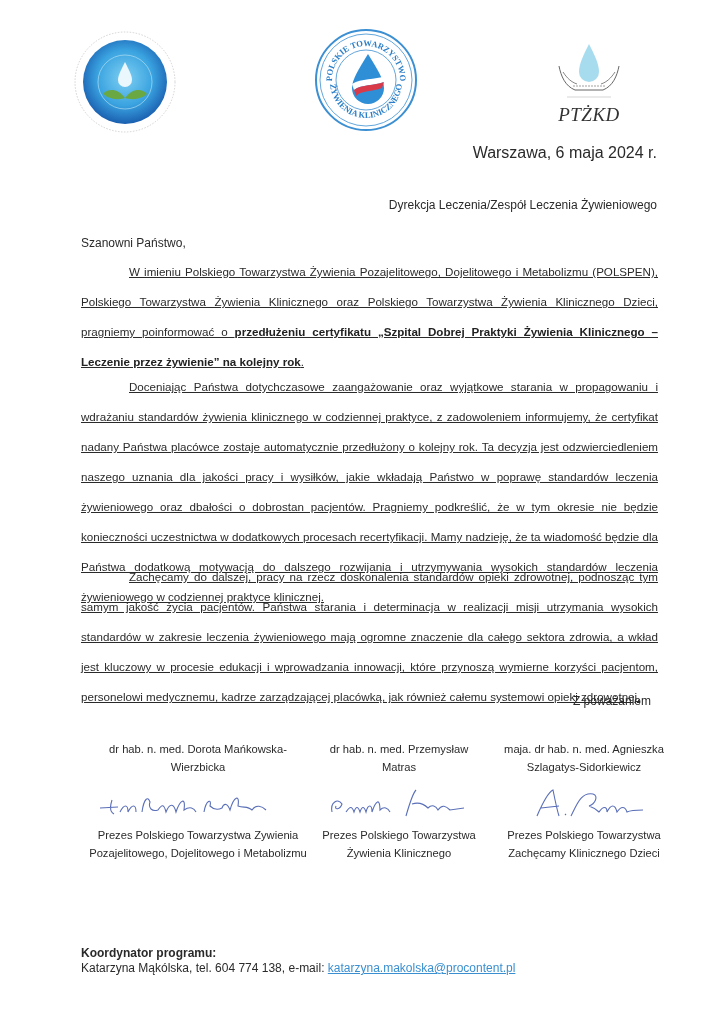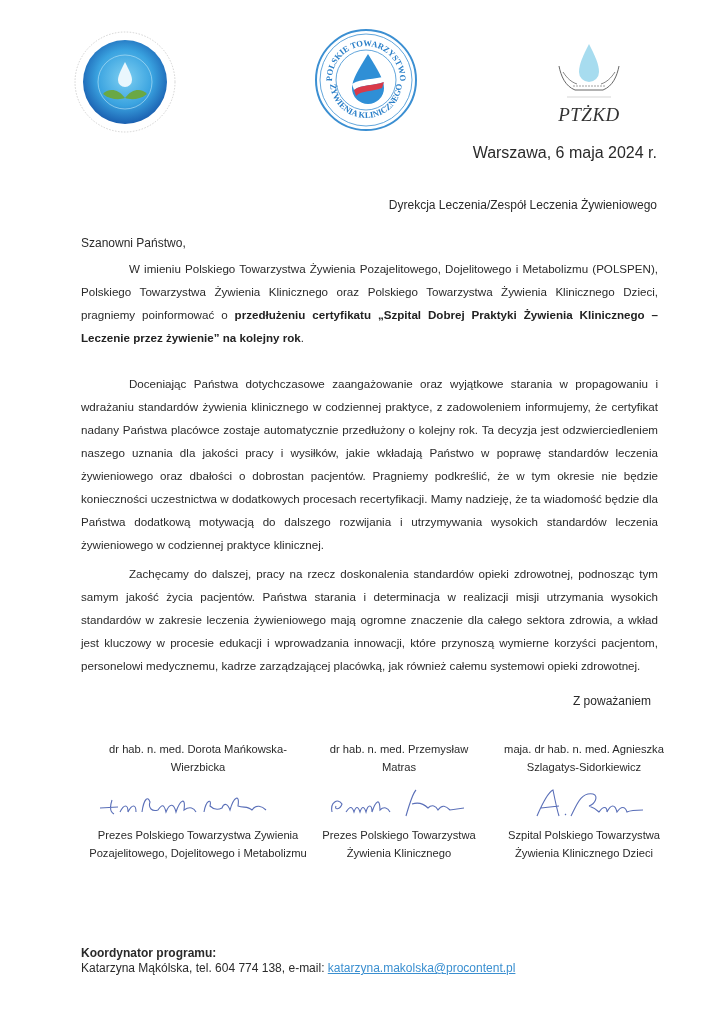--- a/index.html
+++ b/index.html
@@ -2,21 +2,21 @@
 <html><head>
   <meta charset="utf-8">
   <style>
     html, body { margin: 0; padding: 0; background: #ffffff; }
     body {
       width: 724px; height: 1024px; position: relative; overflow: hidden;
       font-family: "Liberation Sans", "DejaVu Sans", sans-serif;
       color: #2a2a2a;
     }
     .abs { position: absolute; }
-    .text { font-size: 11.6px; line-height: 23px; }
+    .text { font-size: 11.6px; line-height: 30px; text-decoration: underline; }
 
     
     #logo-polspen { left: 70px; top: 28px; width: 110px; height: 108px; }
     #logo-ptzk { left: 312px; top: 26px; width: 108px; height: 108px; }
     #logo-ptzkd { left: 549px; top: 42px; width: 80px; height: 84px; font-style: italic; }
     .ptzkd-text { position:absolute; left:0; right:0; bottom:0; text-align:center;
       font-family: "Liberation Serif", "DejaVu Serif", serif; font-size: 19px; letter-spacing: 0.5px; color:#333; }
 
     #place-date { right: 67px; top: 144px; font-size: 16px; }
     #recipient { right: 67px; top: 198px; font-size: 12px; }
@@ -116,19 +116,19 @@
     <path d="M8 30 C6 20 14 16 18 22 C16 28 10 28 12 24 M22 30 C26 24 28 24 30 30 C32 24 34 24 36 30 C38 24 40 24 42 30 C44 22 48 22 48 30 C52 18 56 16 56 28 C60 24 64 26 66 30 M82 34 C86 20 90 10 92 8 M88 22 C94 20 100 22 104 26 C108 22 112 24 114 28 C118 22 122 24 126 28 L140 26" fill="none" stroke="#5a6fb8" stroke-width="1.1"></path>
   </svg>
   <div class="sig-role">Prezes Polskiego Towarzystwa Żywienia Klinicznego</div>
 </div>
 
 <div id="signer3" class="abs signer">
   <div class="sig-name">maja. dr hab. n. med. Agnieszka Szlagatys-Sidorkiewicz</div>
   <svg class="sig-svg" width="130" height="40" viewBox="0 0 130 40">
     <path d="M18 34 C24 20 30 10 34 8 C36 18 38 28 40 34 M22 26 L40 24 M46 32 L47 33 M52 34 C58 22 62 10 74 12 C80 14 76 22 70 24 M70 24 C76 26 78 28 80 30 C84 24 88 24 88 30 C92 22 96 22 98 30 C102 24 106 24 108 30 C112 28 118 28 124 28" fill="none" stroke="#5a6fb8" stroke-width="1.1"></path>
   </svg>
-  <div class="sig-role">Szpital Polskiego Towarzystwa Żywienia Klinicznego Dzieci</div>
+  <div class="sig-role">Prezes Polskiego Towarzystwa Zachęcamy Klinicznego Dzieci</div>
 </div>
 
 <div id="coordinator" class="abs">
   <div class="label">Koordynator programu:</div>
   <div><span>Katarzyna Mąkólska, tel. 604 774 138, e-mail: </span><a title="katarzyna.makolska@procontent.pl">katarzyna.makolska@procontent.pl</a></div>
 </div>
 
 </body></html>

